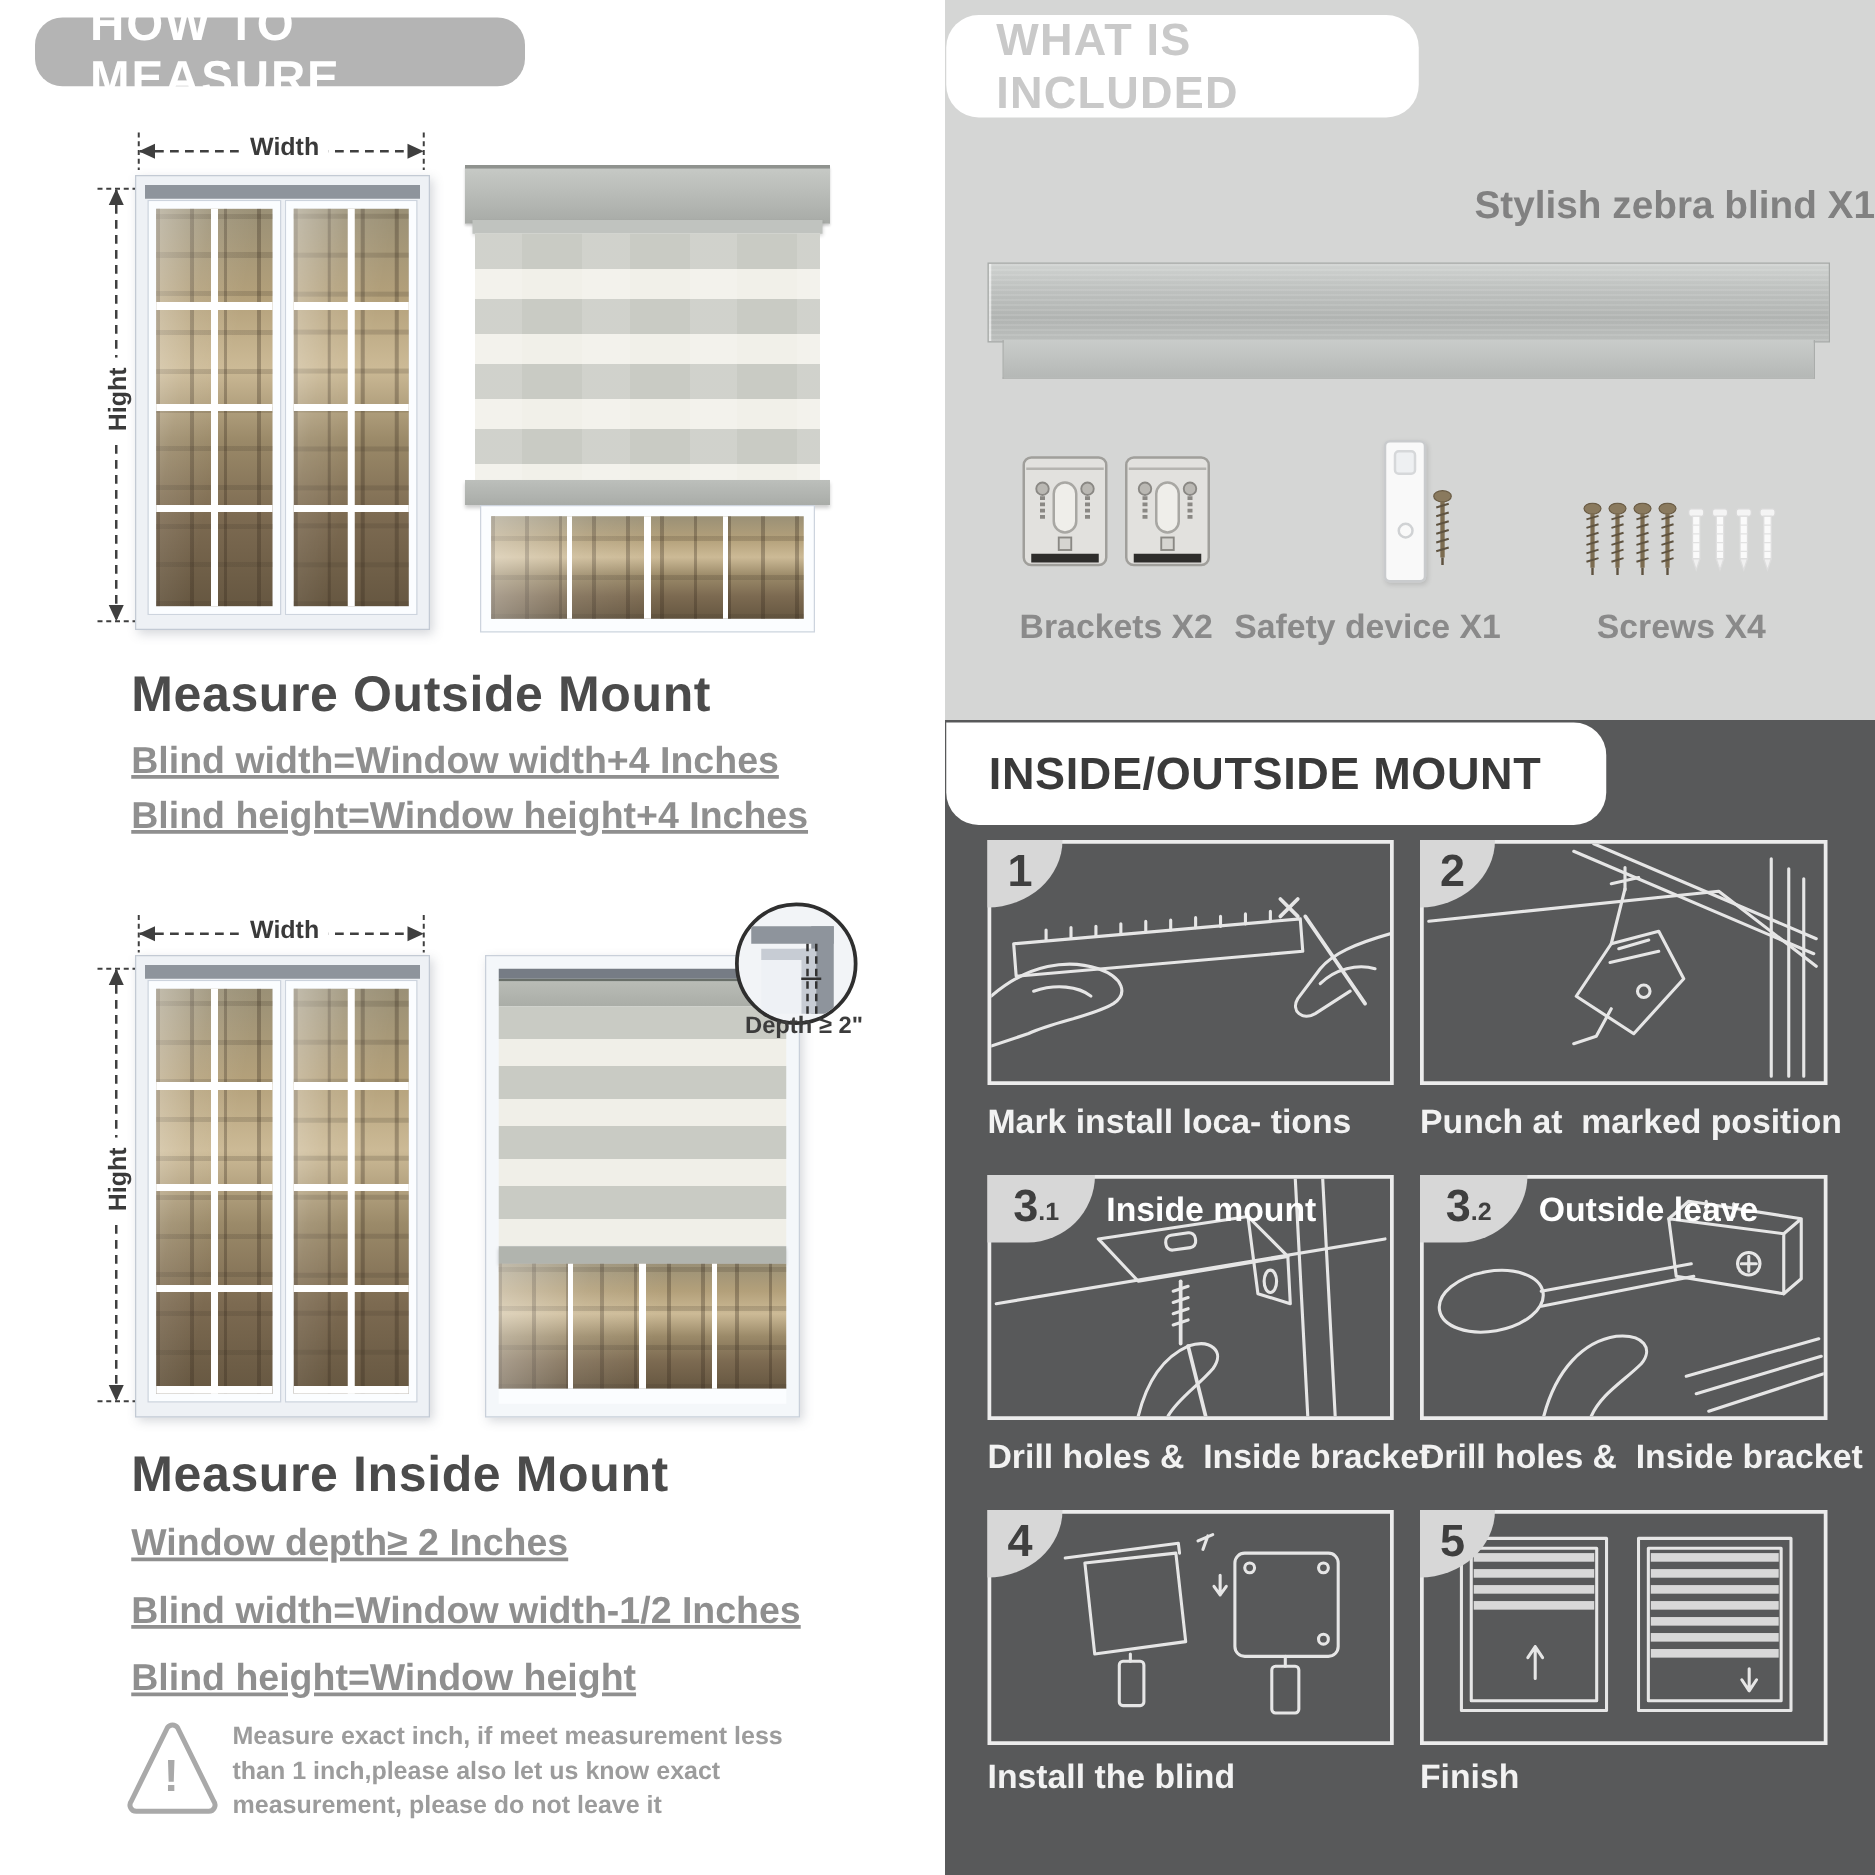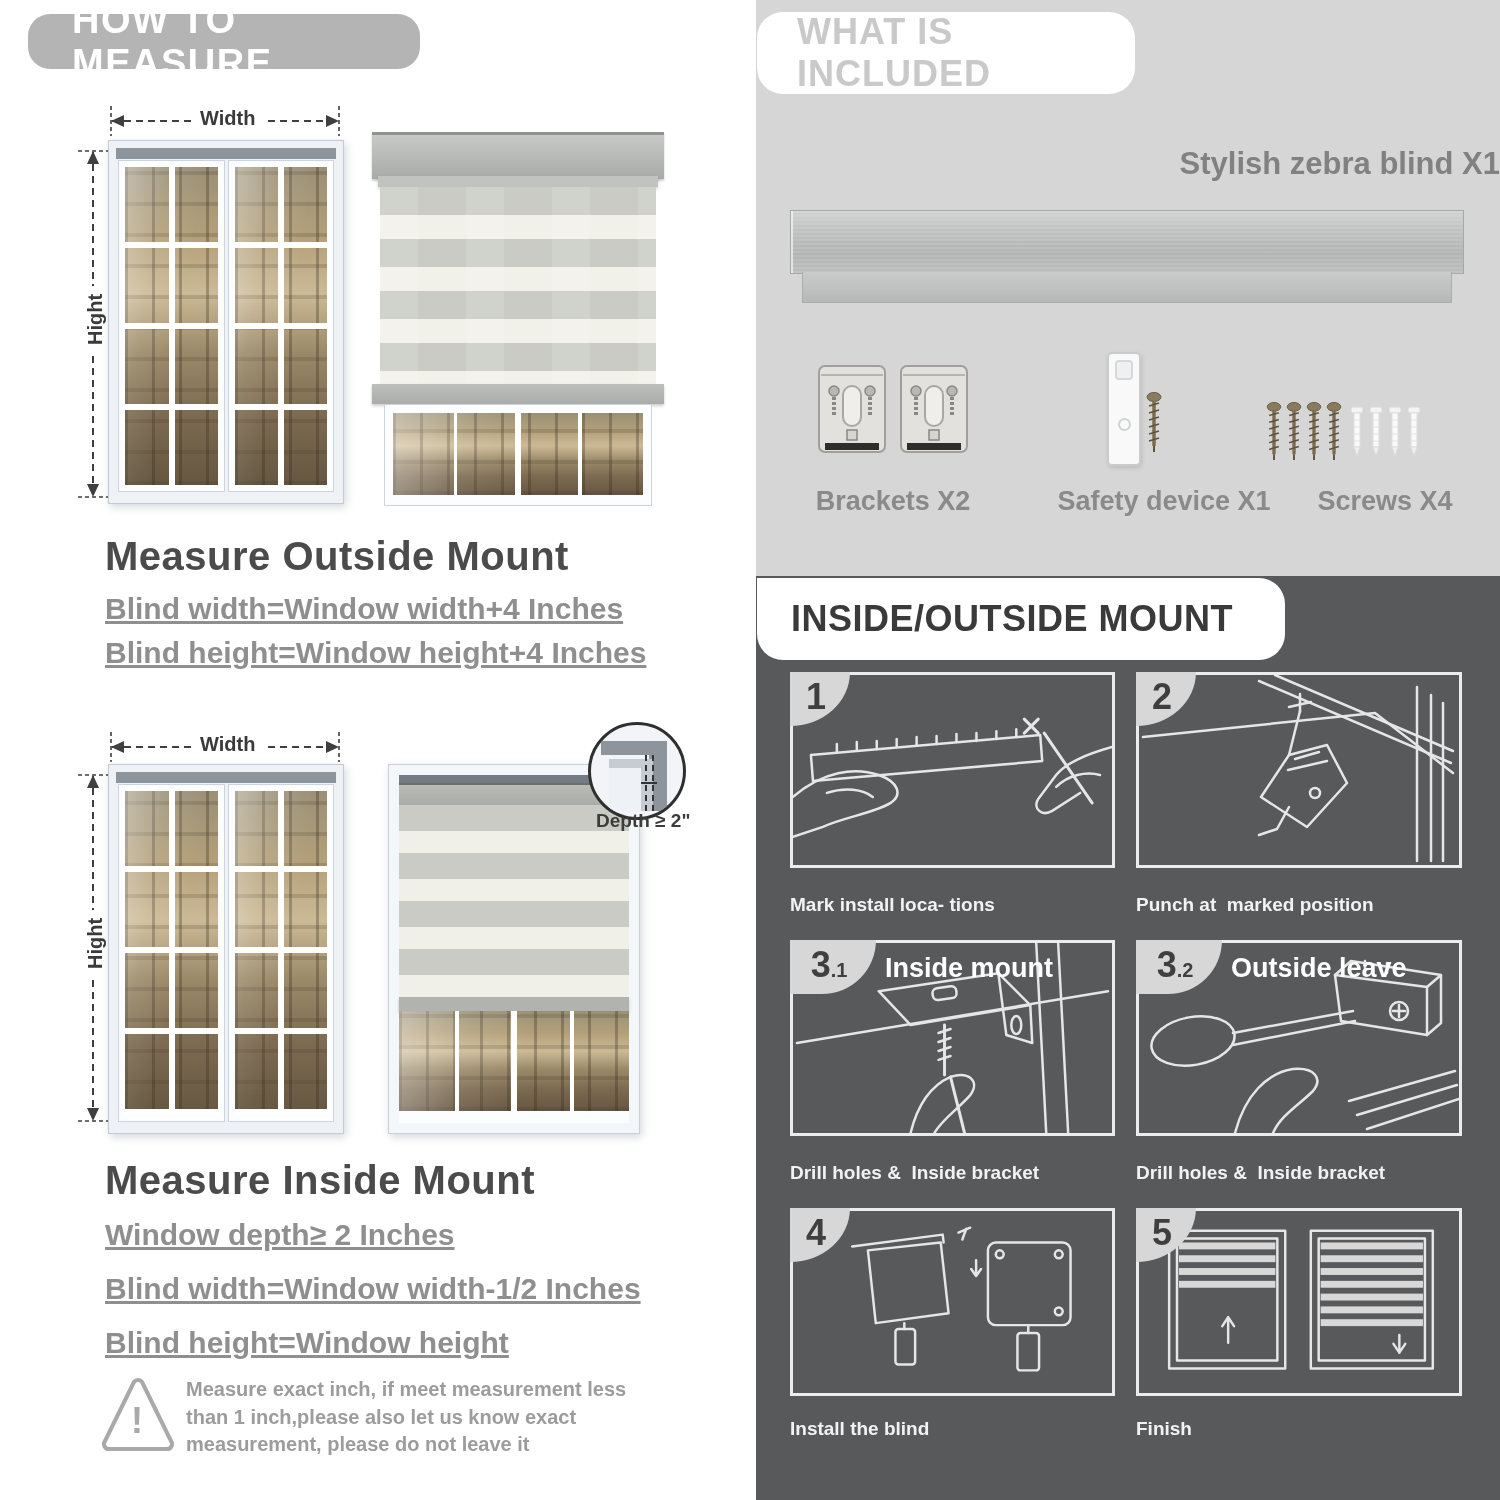--- a/index.html
+++ b/index.html
@@ -100,21 +100,21 @@
       border-radius:0 26px 26px 26px;color:#3a3a3a;font-size:36px;font-weight:800;
       letter-spacing:.5px;padding-left:34px;}
 
   .step-box{position:absolute;border:3px solid #ececec;box-sizing:border-box;}
   .step-badge{position:absolute;left:-3px;top:-3px;width:60px;height:54px;background:#d7d7d7;
       border-radius:0 0 100% 0;display:flex;align-items:center;justify-content:center;
       color:#3f3f3f;font-size:36px;font-weight:800;padding-right:8px;padding-bottom:4px;box-sizing:border-box;}
   .step-badge.wide{width:86px;border-radius:0 0 90px 0;}
   .step-badge .s{font-size:20px;font-weight:800;margin-top:10px;}
   .step-label{position:absolute;left:92px;top:10px;color:#fff;font-size:27px;font-weight:700;}
-  .step-caption{position:absolute;color:#f2f2f2;font-size:19px;font-weight:700;white-space:pre;margin-top:12px;}
+  .step-caption{position:absolute;color:#f2f2f2;font-size:27px;font-weight:700;white-space:pre;}
   .step-art{position:absolute;inset:0;}
   .step-art svg{width:100%;height:100%;}
   .lineart{stroke:#e6e6e6;stroke-width:2.5;fill:none;stroke-linecap:round;stroke-linejoin:round;}
 
   .bracket-icon-wrap{width:72px;height:98px;}
 </style>
 </head>
 <body>
 
 <div id="canvas">
@@ -353,22 +353,22 @@
     </svg>
     <svg viewBox="0 0 14 52" width="14" height="52">
       <rect x="1" y="1" width="12" height="6" rx="2" fill="#f4f4f4" stroke="#d8d8d8"></rect>
         <rect x="4" y="7" width="6" height="34" fill="#fafafa" stroke="#dddddd"></rect>
         <path d="M4,14 h6 M4,21 h6 M4,28 h6 M4,35 h6" stroke="#e2e2e2"></path>
         <path d="M4,41 L7,50 L10,41 Z" fill="#f0f0f0" stroke="#dddddd"></path>
     </svg>
   </div>
 
   <div class="abs item-label" style="left:793px;width:200px;">Brackets X2</div>
-  <div class="abs item-label" style="left:1044px;width:240px;">Safety device X1</div>
-  <div class="abs item-label" style="left:1285px;width:200px;">Screws X4</div>
+  <div class="abs item-label" style="left:974px;width:240px;">Safety device X1</div>
+  <div class="abs item-label" style="left:1245px;width:200px;">Screws X4</div>
 
   <div class="abs dark-panel"></div>
 
   <div class="abs pill mount-header">
     <span>INSIDE/OUTSIDE MOUNT</span>
   </div>
 
   <div class="step-box" style="left:790px;top:672px;width:325px;height:196px;">
     <div class="step-art">
       <svg viewBox="0 0 320 190">

